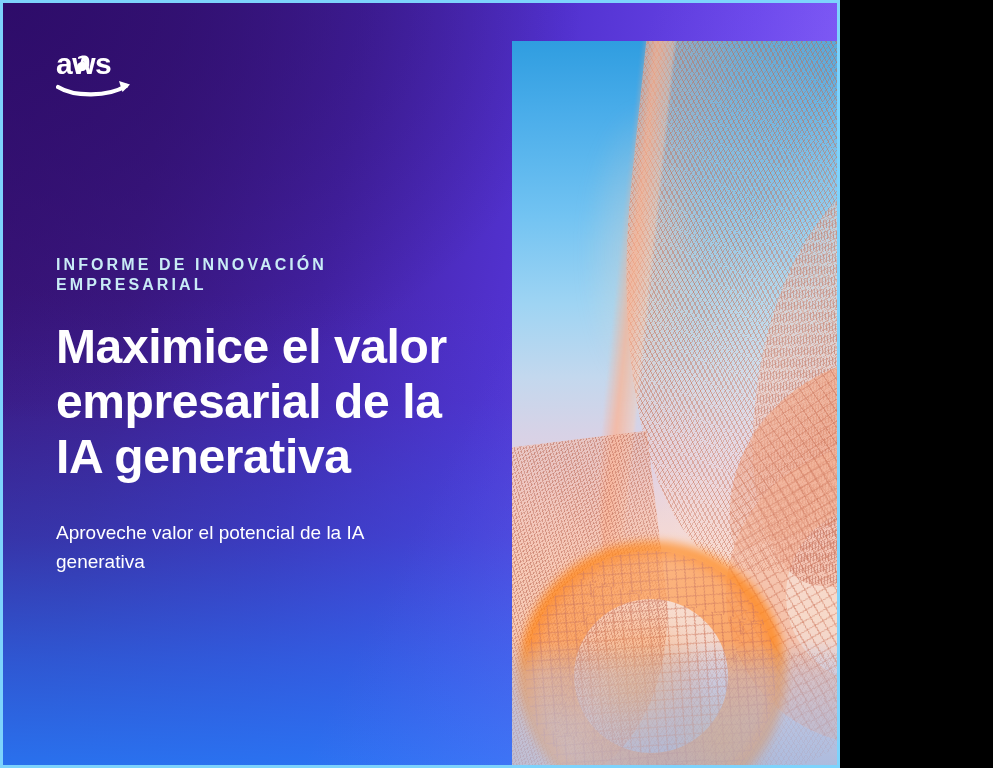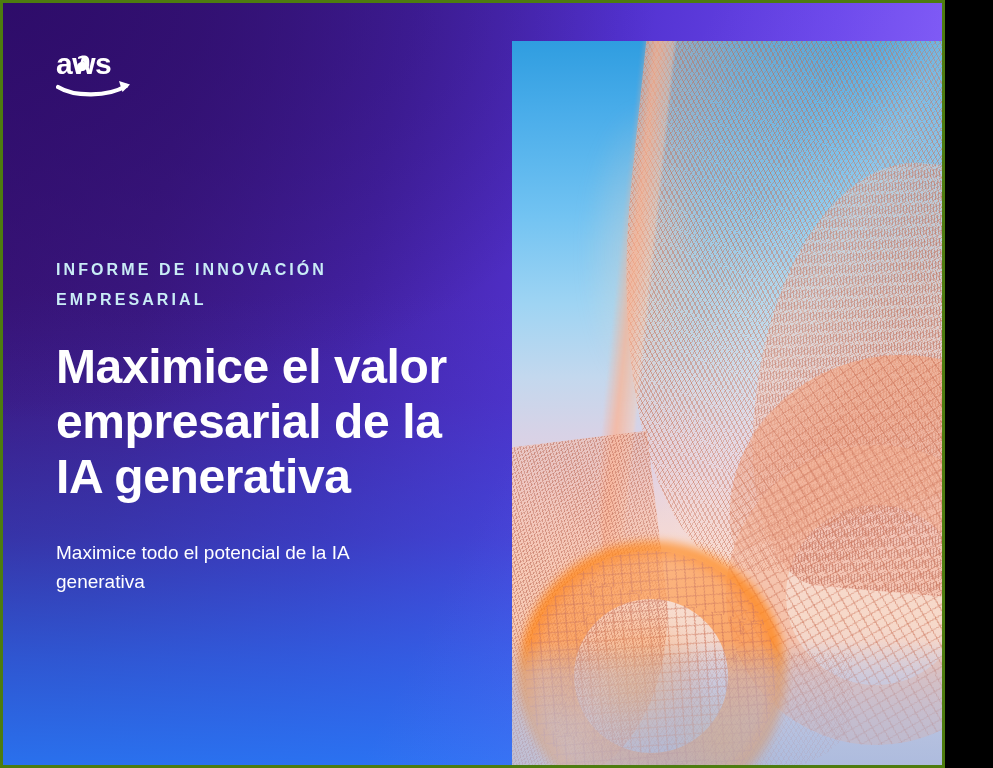--- a/index.html
+++ b/index.html
@@ -6,25 +6,25 @@
     margin: 0;
     padding: 0;
     background: #000;
   }
   body {
     font-family: "Liberation Sans", sans-serif;
   }
 
   .page {
     position: relative;
-    width: 945px;
+    width: 840px;
     height: 768px;
     overflow: hidden;
     box-sizing: border-box;
-    border: 3px solid #4d7c0f;
+    border: 3px solid #7dd3fc;
     background: #3b1580;
   }
 
   
   .bg-base {
     position: absolute;
     inset: 0;
     background: linear-gradient(100deg,
         #3a1478 0%,
         #3d1a85 18%,
@@ -76,21 +76,21 @@
     position: absolute;
     left: 53px;
     top: 252px;
     width: 420px;
   }
   .eyebrow {
     color: #c9ecf6;
     font-size: 16px;
     font-weight: bold;
     letter-spacing: 3.1px;
-    line-height: 30px;
+    line-height: 20px;
     margin: 0 0 24px 0;
     text-transform: uppercase;
   }
   .headline {
     color: #ffffff;
     font-size: 48px;
     font-weight: bold;
     line-height: 55px;
     letter-spacing: -0.4px;
     margin: 0 0 34px 0;
@@ -430,21 +430,21 @@
       <text x="0" y="27" font-family="'Liberation Sans', sans-serif" font-size="30" font-weight="bold" fill="#ffffff" letter-spacing="-0.5">aws</text>
 
       <path d="M2 40 C 18 50, 52 50, 70 39" stroke="#ffffff" stroke-width="4.2" fill="none" stroke-linecap="round"></path>
       <path d="M63 34 L 74 37.5 L 66.5 45 Z" fill="#ffffff"></path>
     </svg>
   </div>
 
   <div class="copy">
     <div class="eyebrow">INFORME DE INNOVACIÓN EMPRESARIAL</div>
     <h1 class="headline">Maximice el valor empresarial de la IA generativa</h1>
-    <p class="subhead">Maximice todo el potencial de la IA generativa</p>
+    <p class="subhead">Aproveche valor el potencial de la IA generativa</p>
   </div>
 
   <div class="hero">
     <div class="hero-layer sky"></div>
     <div class="hero-layer horizon-haze"></div>
 
     <div class="glow-warm-top"></div>
 
     <div class="curtain-tint"></div>
     <div class="curtain mesh-fine"></div>

